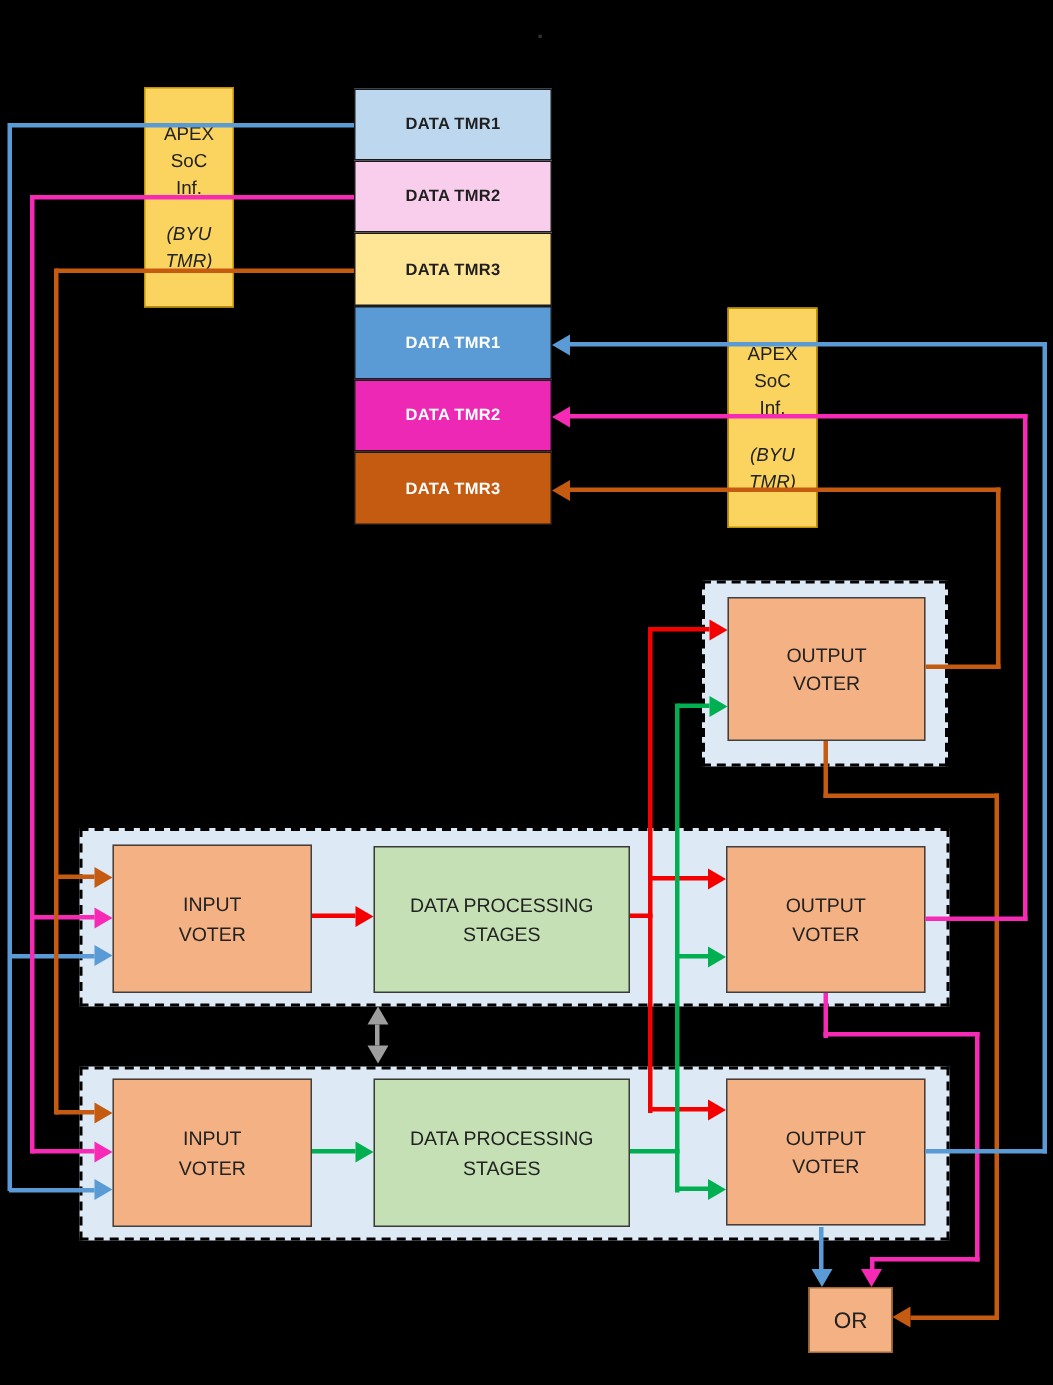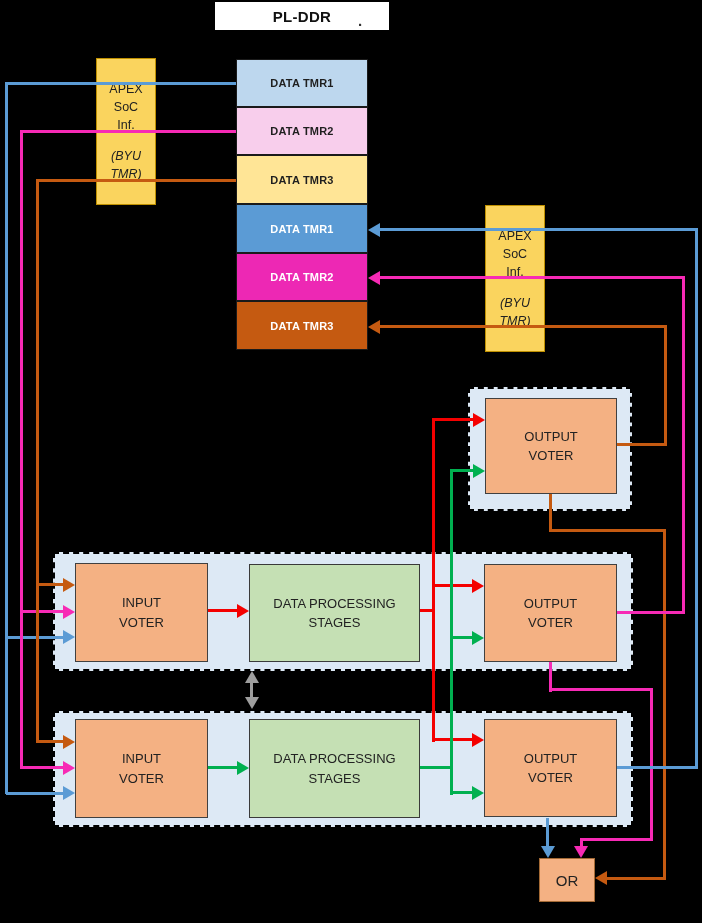--- a/index.html
+++ b/index.html
@@ -55,21 +55,20 @@
   .w70{width:70px;} .w150{width:150px;}
   .orbox{left:539px;top:858px;width:56px;height:44px;background:#F4B183;border:1px solid #a46a35;
          z-index:3;box-sizing:border-box;display:flex;align-items:center;justify-content:center;
          font-size:15px;color:#222;}
 </style>
 </head>
 <body>
 
 <div id="canvas">
 
-  <div class="abs titlebox">PL-DDR</div>
   <div class="abs titledot">.</div>
 
   <div class="abs apex apex-l">
     <span>APEX</span>
     <span>SoC</span>
     <span>Inf.</span>
     <span class="sub">(BYU</span>
     <span class="sub" style="margin-top:0;">TMR)</span>
   </div>
   <div class="abs apex apex-r">

